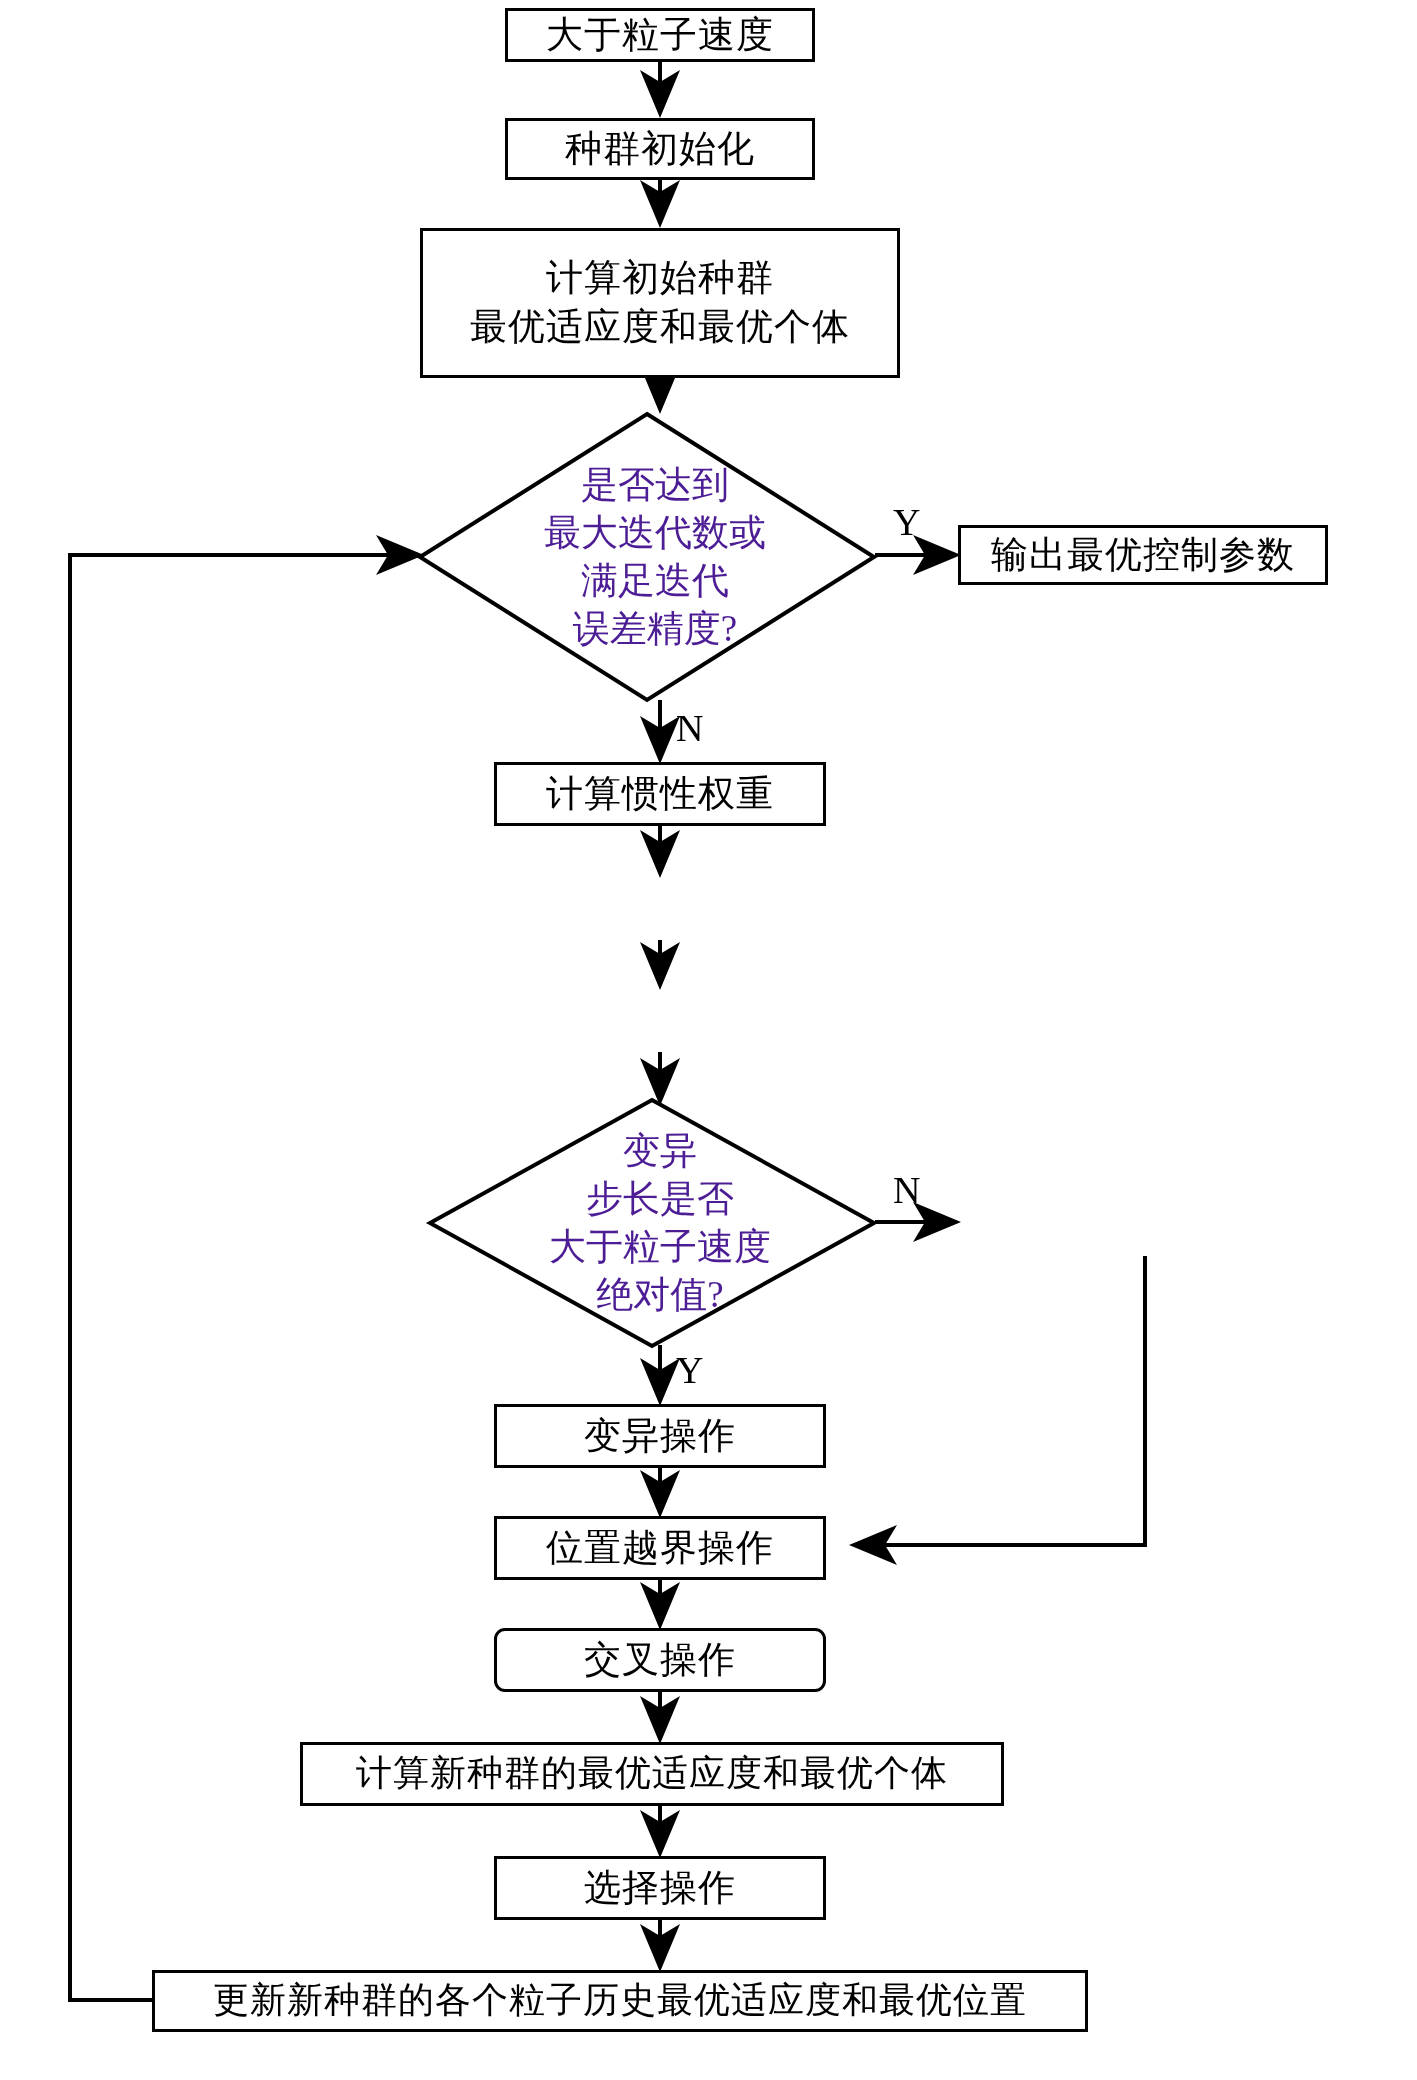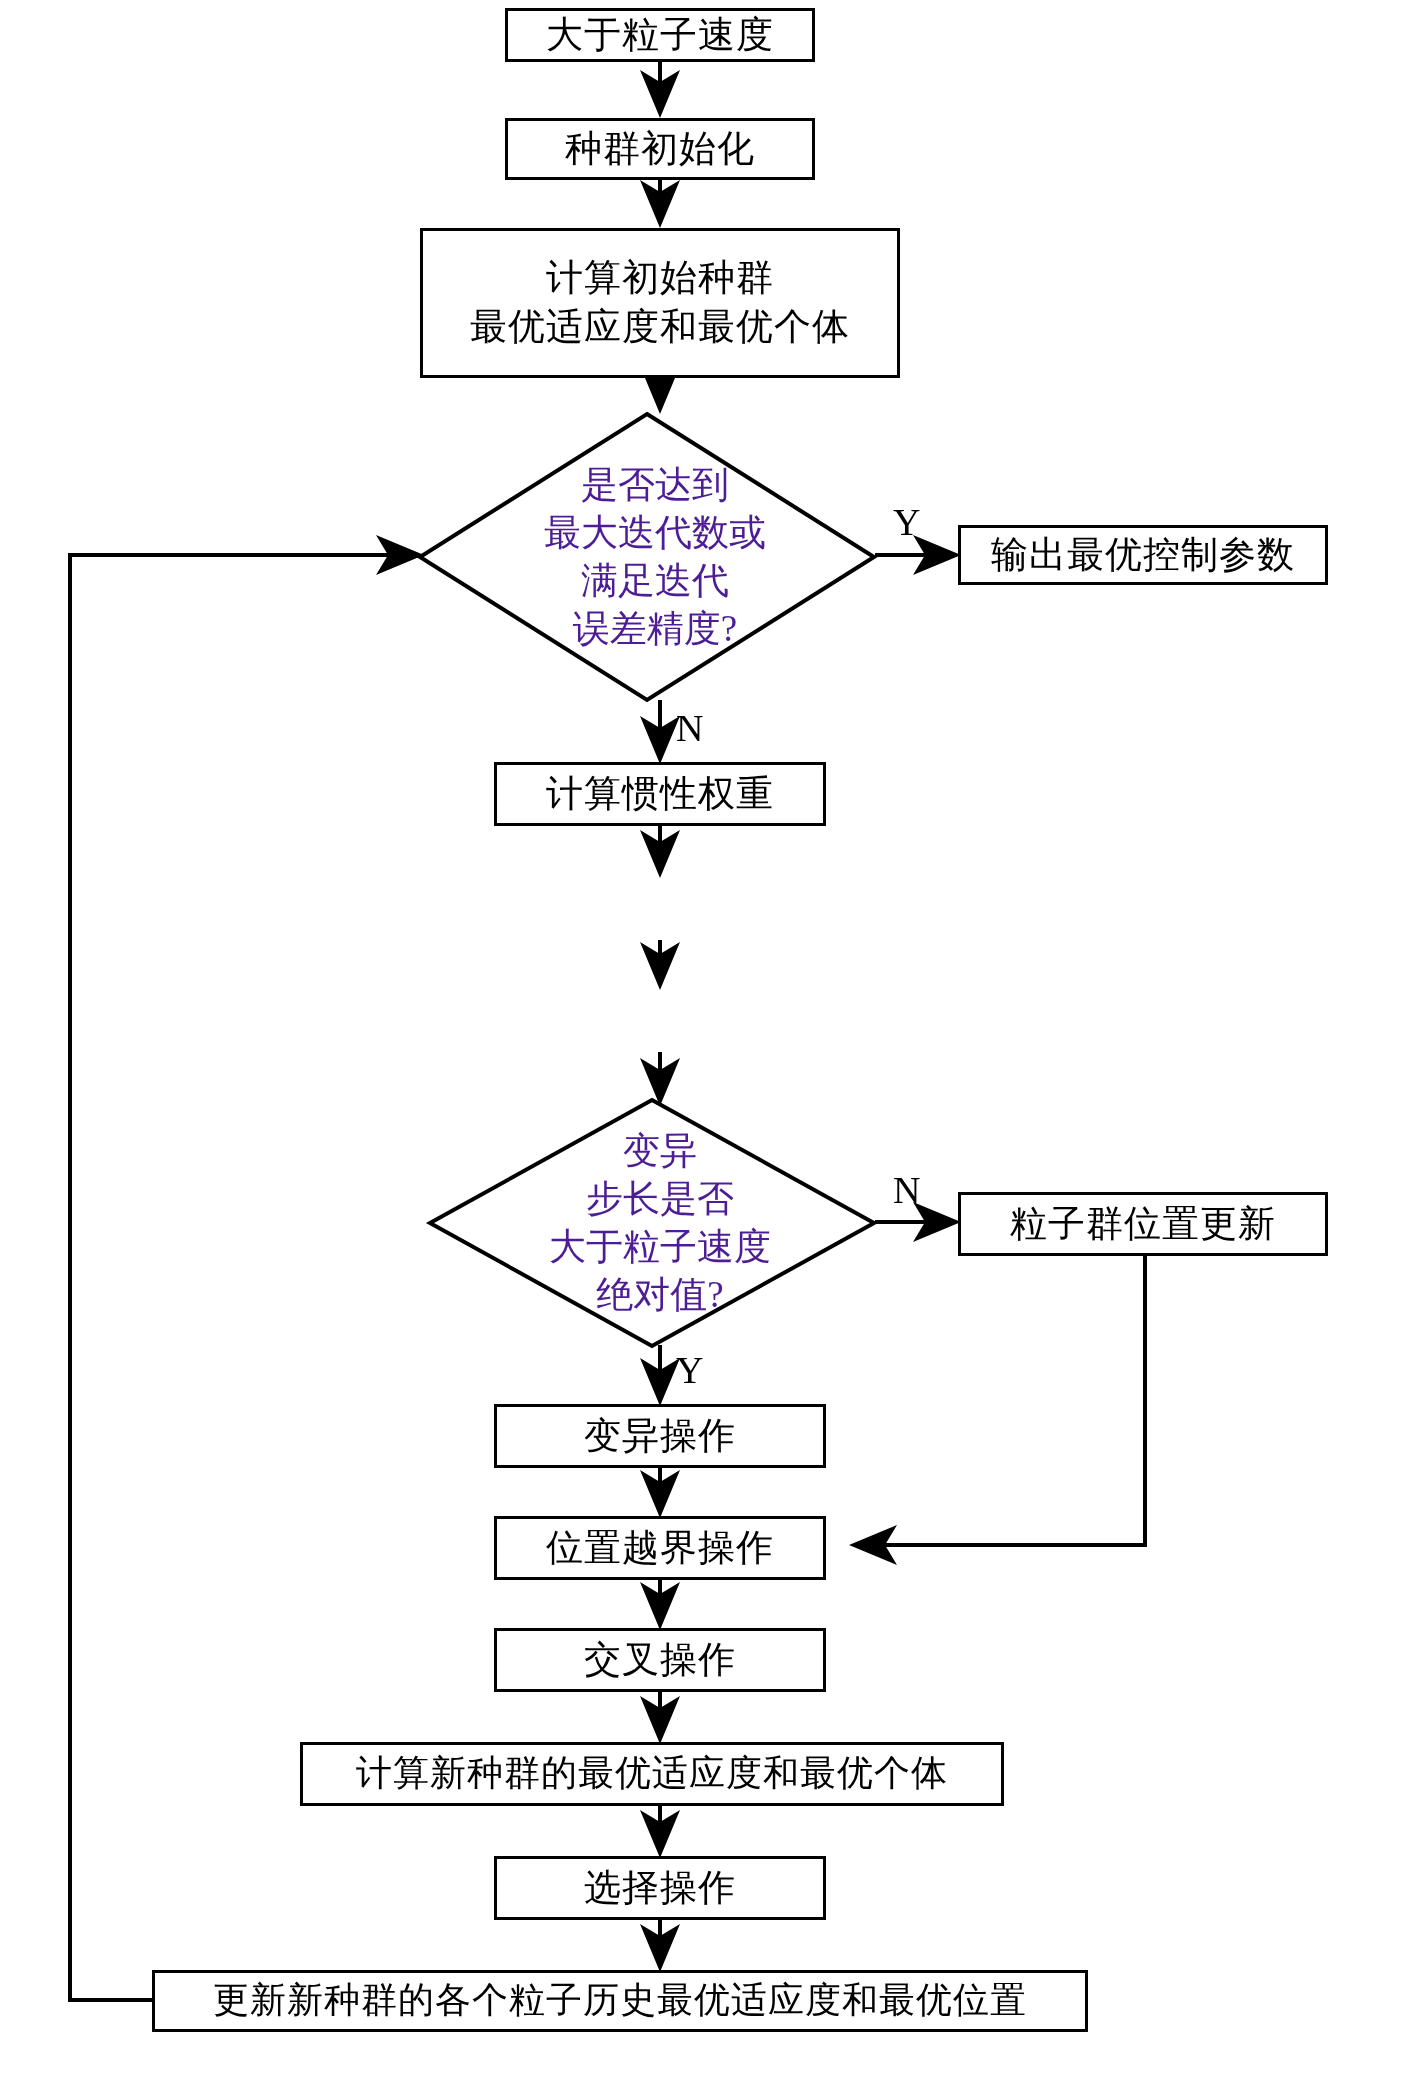--- a/index.html
+++ b/index.html
@@ -171,33 +171,30 @@
     <div class="diamond-label">变异
 步长是否
 大于粒子速度
 绝对值?</div>
   </div>
 
   <div class="edge-label" style="left:893px; top:1168px;">N</div>
 
   <div class="edge-label" style="left:676px; top:1348px;">Y</div>
 
-  <div class="node proc" style="left:958px; top:1192px; width:370px; height:64px;">
-    <span class="txt">粒子群位置更新</span>
-  </div>
 
   <div class="node proc" style="left:494px; top:1404px; width:332px; height:64px;">
     <span class="txt">变异操作</span>
   </div>
 
   <div class="node proc" style="left:494px; top:1516px; width:332px; height:64px;">
     <span class="txt">位置越界操作</span>
   </div>
 
-  <div class="node proc" style="left:494px; top:1628px; width:332px; height:64px;">
+  <div class="node proc" style="left:494px; top:1628px; width:332px; height:64px;border-radius:11px;">
     <span class="txt">交叉操作</span>
   </div>
 
   <div class="node proc wide" style="left:300px; top:1742px; width:704px; height:64px;">
     <span class="txt">计算新种群的最优适应度和最优个体</span>
   </div>
 
   <div class="node proc" style="left:494px; top:1856px; width:332px; height:64px;">
     <span class="txt">选择操作</span>
   </div>

